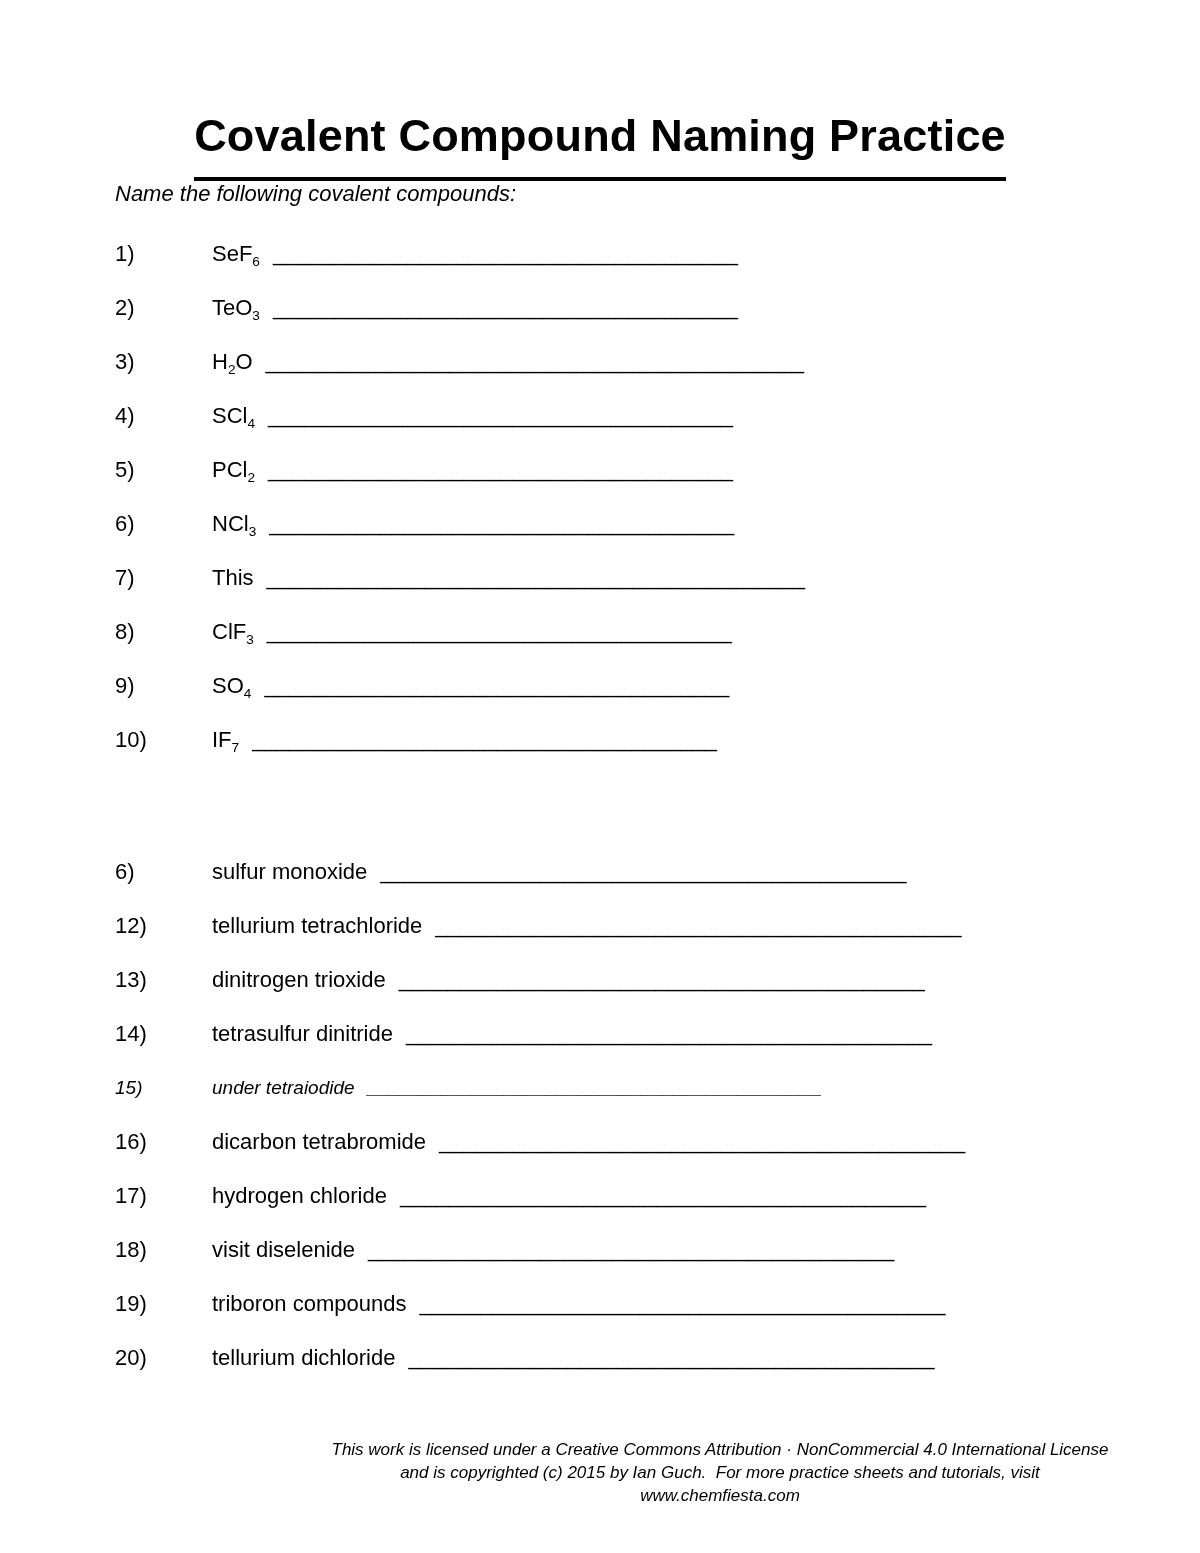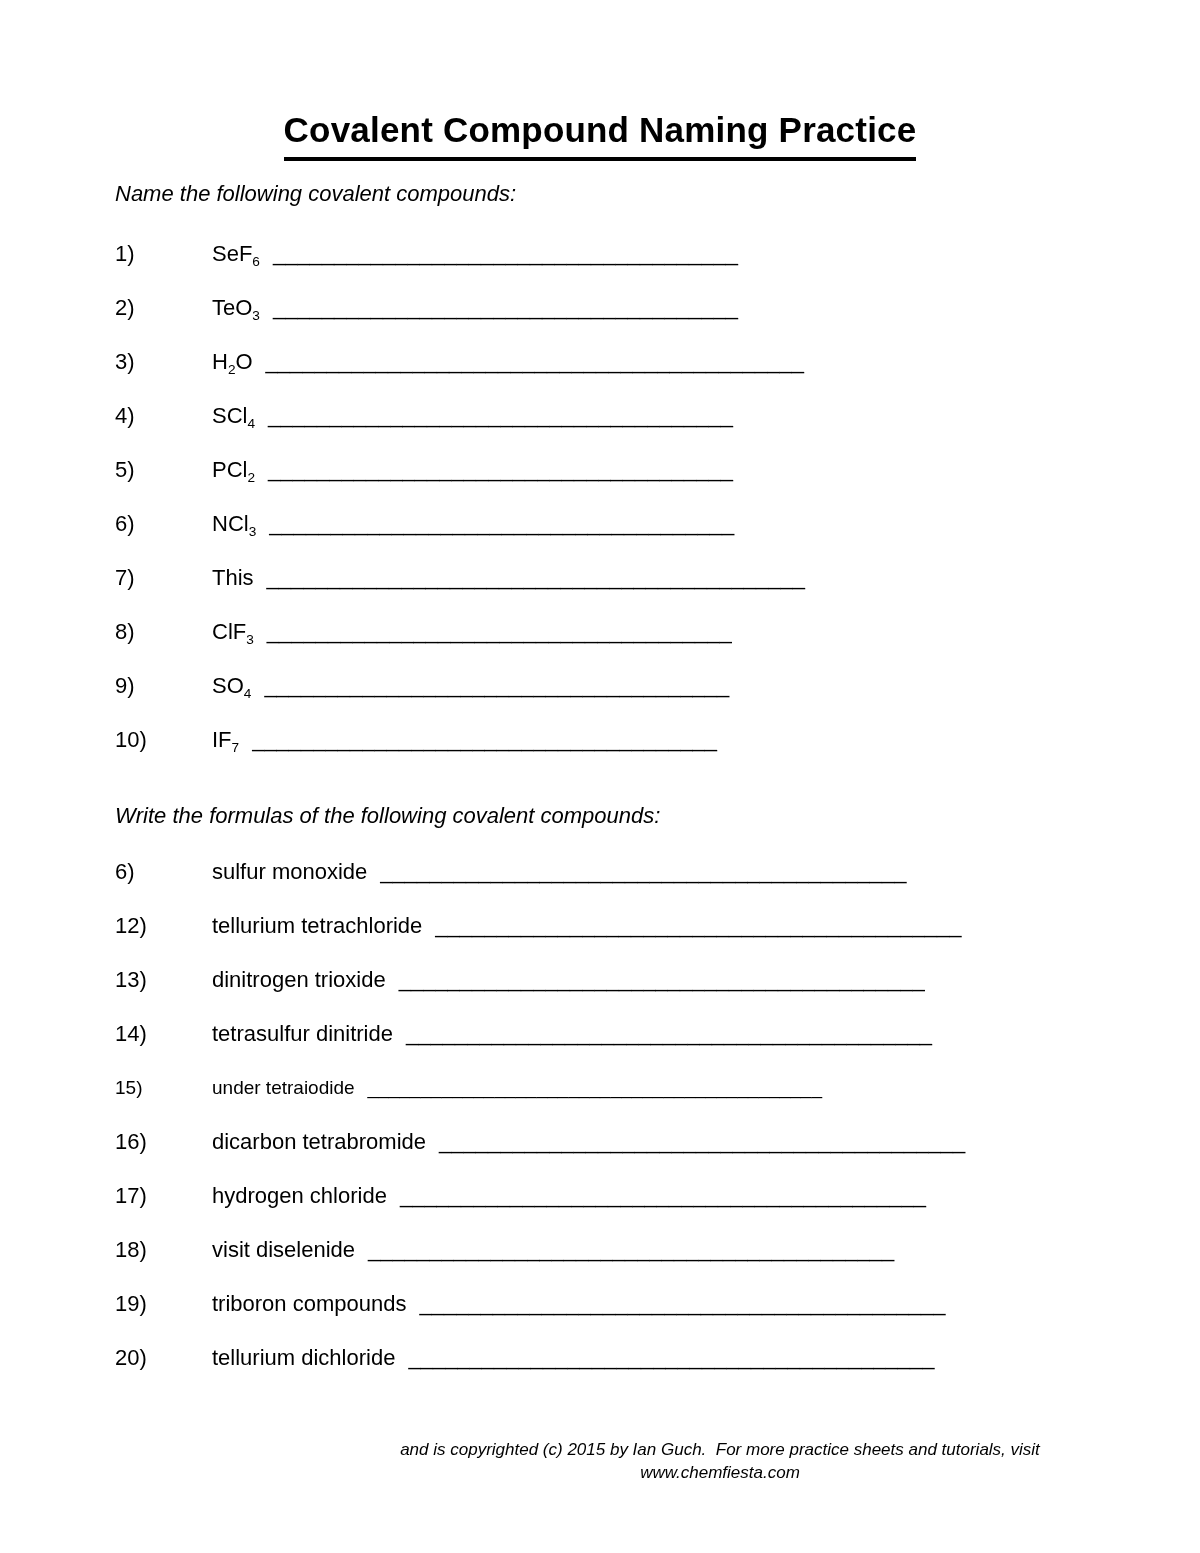--- a/index.html
+++ b/index.html
@@ -13,25 +13,25 @@
   }
   .page { position: absolute; inset: 0; }
 
   .title-wrap {
     position: absolute; top: 110px; left: 0;
     width: 1200px; text-align: center;
   }
   .title-wrap h1 {
     display: inline-block;
     margin: 0;
-    font-size: 35px;
+    font-size: 45px;
     font-weight: bold;
     letter-spacing: 0.2px;
     border-bottom: 4px solid #000;
-    padding-bottom: 7px;
+    padding-bottom: 15px;
   }
 
   .instruction {
     position: absolute; left: 115px;
     margin: 0;
     font-size: 22px;
     font-style: italic;
     white-space: nowrap;
     text-align: right;
   }
@@ -43,21 +43,21 @@
   #formula-list { top: 858px; }
 
   .row {
     display: flex;
     align-items: flex-start;
     height: 54px;
     font-size: 22px;
     line-height: 27px;
     white-space: nowrap;
   }
-  .row.small { font-size: 19px; line-height: 27px; }
+  .row.small { font-size: 19px; line-height: 27px; font-style: italic; }
   .num { width: 65px; flex: none; }
   .label { margin-right: 13px; margin-left: 32px; }
   .label sub { font-size: 0.62em; line-height: 0; }
   .blank { letter-spacing: 0; }
 
   .footer {
     position: absolute;
     top: 1438px; left: 330px;
     width: 780px;
     text-align: center;
@@ -124,21 +124,20 @@
         <span class="label">SO<sub>4</sub></span>
         <span class="blank">______________________________________</span>
       </div>
       <div class="row">
         <span class="num">10)</span>
         <span class="label">IF<sub>7</sub></span>
         <span class="blank">______________________________________</span>
       </div>
     </div>
 
-  <p class="instruction second">Write the formulas of the following covalent compounds:</p>
 
   <div id="formula-list" class="list">
       <div class="row">
         <span class="num">6)</span>
         <span class="label">sulfur monoxide</span>
         <span class="blank">___________________________________________</span>
       </div>
       <div class="row">
         <span class="num">12)</span>
         <span class="label">tellurium tetrachloride</span>
@@ -180,16 +179,17 @@
         <span class="blank">___________________________________________</span>
       </div>
       <div class="row">
         <span class="num">20)</span>
         <span class="label">tellurium dichloride</span>
         <span class="blank">___________________________________________</span>
       </div>
     </div>
 
   <div class="footer">
+    <div>This work is licensed under a Creative Commons Attribution · NonCommercial 4.0 International License</div>
     <div>and is copyrighted (c) 2015 by Ian Guch.  For more practice sheets and tutorials, visit  www.chemfiesta.com</div>
   </div>
 
 </div>
 
 </body></html>

